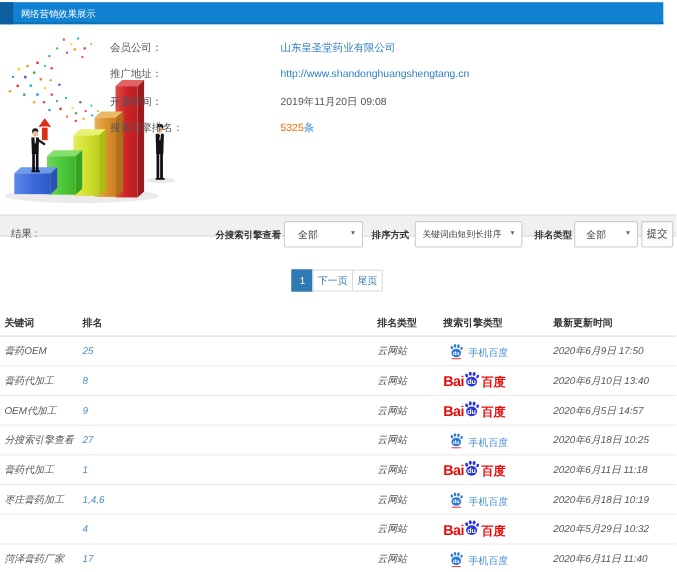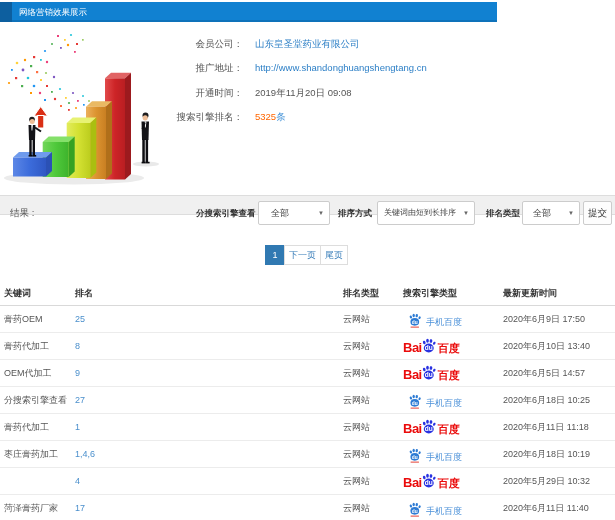--- a/index.html
+++ b/index.html
@@ -1,26 +1,26 @@
 <!DOCTYPE html>
 <html><head>
 <meta charset="utf-8">
 <style>
 * { margin:0; padding:0; box-sizing:border-box; }
 html,body { width:615px; height:520px; }
 body { position:relative; overflow:hidden; background:#fff; font-family:"Liberation Sans","DejaVu Sans",sans-serif; }
 
 
-.topbar { position:absolute; left:0; top:2px; width:497px; height:20px; background:#1181d1; border-bottom:2px solid #0e72ba; }
+.topbar { position:absolute; left:0; top:2px; width:603px; height:20px; background:#1181d1; border-bottom:2px solid #0e72ba; }
 .topbar .corner { position:absolute; left:0; top:0; width:12px; height:20px; background:#0d5f9f; }
 .topbar .title { position:absolute; left:19px; top:0; line-height:20px; color:#fff; font-size:8.5px; }
 
 
 #info-rows .info-row { position:absolute; height:12px; font-size:9.5px; line-height:12px; }
-.info-row .ilabel { position:absolute; left:100px; width:143px; text-align:right; color:#555; }
+.info-row .ilabel { position:absolute; left:100px; width:143px; text-align:left; color:#555; }
 .info-row .ivalue { position:absolute; left:255px; white-space:nowrap; }
 .ivalue.link { color:#2c7fc6; }
 .ivalue.plain { color:#555; }
 .ivalue.rank .num { color:#ff6600; font-style:normal; }
 .ivalue.rank .suf { color:#3e8fd6; font-style:normal; }
 .info-row.r0 { top:37.5px; }
 .info-row.r1 { top:62px; }
 .info-row.r2 { top:86.5px; }
 .info-row.r3 { top:110.5px; }
 
@@ -43,21 +43,21 @@
 .pagination span { display:inline-block; float:left; height:20px; line-height:18px; background:#fff; border:1px solid #ddd; color:#337ab7; text-align:center; }
 .pagination .pg-active { width:20px; background:#3079b2; border-color:#3079b2; color:#fff; }
 .pagination .pg-next { padding:0 4px; margin-left:-1px; }
 .pagination .pg-last { padding:0 4px; margin-left:-1px; }
 
 
 .tbl { position:absolute; left:0; top:283px; width:615px; }
 .thead { position:relative; height:23px; border-bottom:1px solid #d9d9d9; }
 .thead span { position:absolute; top:0; line-height:21px; font-size:9px; font-weight:bold; color:#333; }
 .trow { position:relative; height:27px; border-bottom:1px solid #ececec; }
-.trow .c { position:absolute; top:0; line-height:26px; font-size:9px; color:#555; white-space:nowrap; }
+.trow .c { position:absolute; top:0; line-height:26px; font-size:9px; color:#555; white-space:nowrap;font-style:italic; }
 .c1 { left:4px; }
 .c2 { left:75px; }
 .c3 { left:343px; }
 .c4 { left:403px; }
 .c5 { left:503px; }
 .trow .c2 { color:#4a8fcc; }
 
 .eng-m-wrap { position:absolute; left:408px; top:0; height:27px; line-height:27px; }
 .paw-m { width:14px; height:15px; vertical-align:-3px; }
 .eng-mlabel { font-size:9px; color:#4a90d8; margin-left:4px; }

